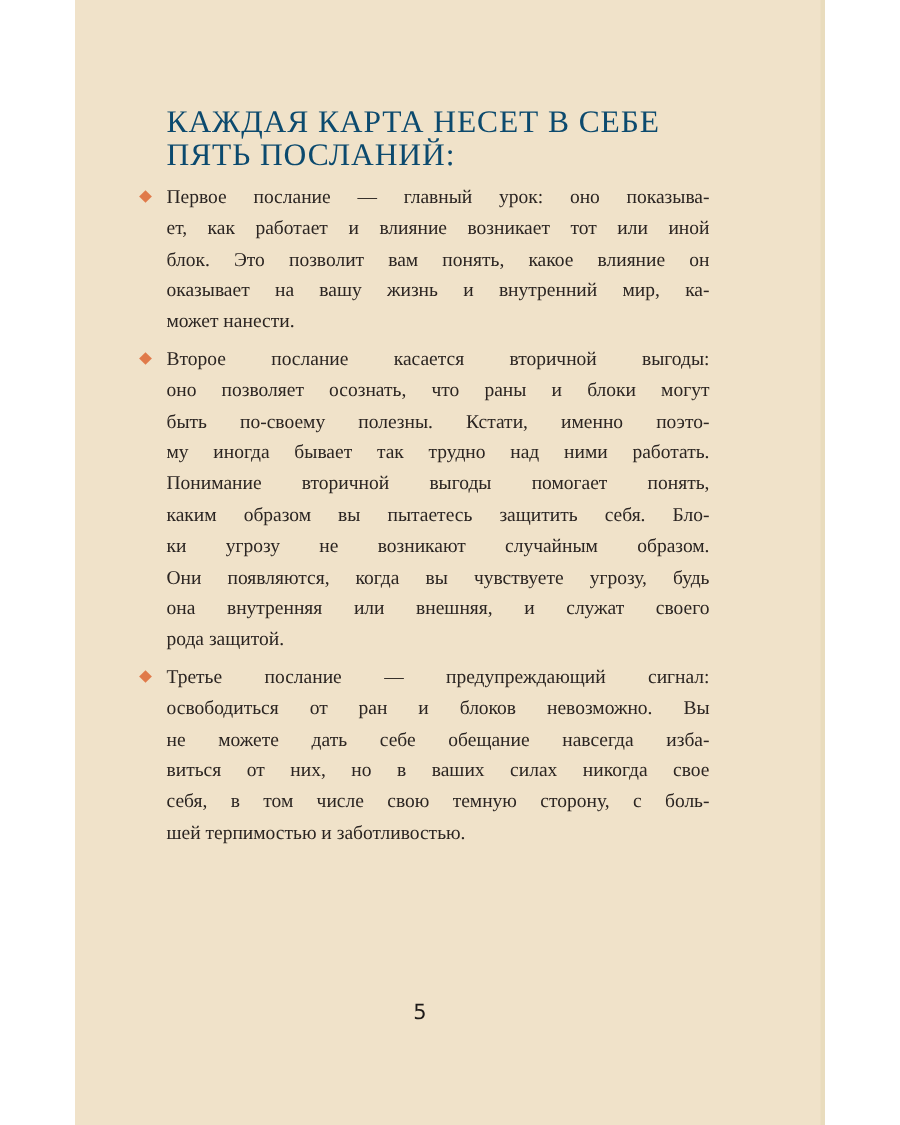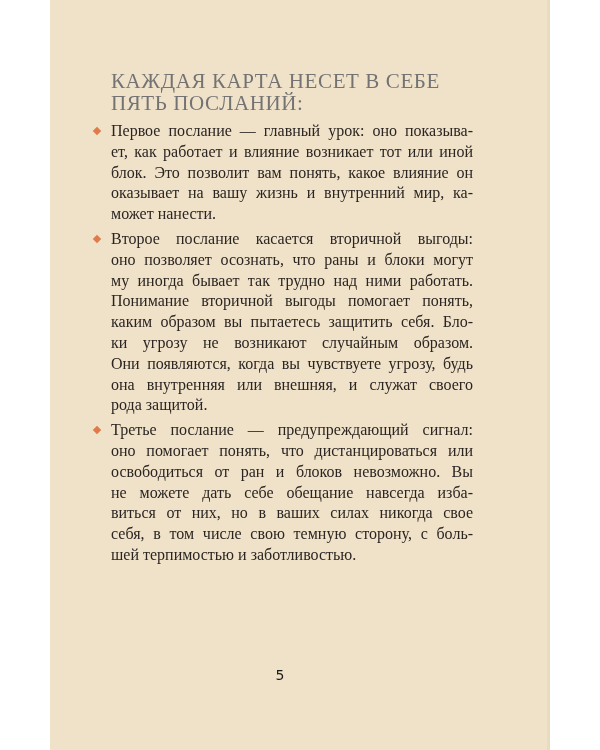--- a/index.html
+++ b/index.html
@@ -9,31 +9,31 @@
   }
   .page {
     position: absolute; left: 50px; top: 0; width: 500px; height: 750px;
     background: #f0e2c9;
   }
   .page-edge {
     position: absolute; right: 0; top: 0; width: 3px; height: 750px; background: #e9dcbd;
   }
   .heading {
     position: absolute; left: 61px; top: 70px; width: 380px;
-    color: #737373; font-size: 21px; line-height: 22px; letter-spacing: 0.6px;
+    color: #0c4a6e; font-size: 21px; line-height: 22px; letter-spacing: 0.6px;
     text-transform: uppercase; font-weight: normal; margin: 0;
   }
   .heading span { display: block; }
   .list {
     position: absolute; left: 61px; top: 121px; width: 362px;
     list-style: none; margin: 0; padding: 0;
   }
   .item {
     position: relative; margin: 0 0 4px 0; padding: 0;
-    color: #2b2522; font-size: 16px; line-height: 20.8px;
+    color: #2b2522; font-size: 13px; line-height: 20.8px;
     text-align: justify; text-align-last: left;
     hyphens: manual;
   }
   .bullet {
     position: absolute; left: -17px; top: 7px; width: 6px; height: 6px;
     background: #e07a4a; transform: rotate(45deg);
   }
   .line { display: block; white-space: nowrap; text-align: justify; text-align-last: justify; }
   .line.last { text-align-last: left; }
   .page-number {
@@ -58,32 +58,32 @@
       <span class="line">Первое послание — главный урок: оно показыва-</span>
       <span class="line">ет, как работает и влияние возникает тот или иной</span>
       <span class="line">блок. Это позволит вам понять, какое влияние он</span>
       <span class="line">оказывает на вашу жизнь и внутренний мир, ка-</span>
       <span class="line last">может нанести.</span>
     </li>
     <li class="item">
       <span class="bullet"></span>
       <span class="line">Второе послание касается вторичной выгоды:</span>
       <span class="line">оно позволяет осознать, что раны и блоки могут</span>
+      <span class="line">быть по-своему полезны. Кстати, именно поэто-</span>
       <span class="line">му иногда бывает так трудно над ними работать.</span>
       <span class="line">Понимание вторичной выгоды помогает понять,</span>
       <span class="line">каким образом вы пытаетесь защитить себя. Бло-</span>
       <span class="line">ки угрозу не возникают случайным образом.</span>
       <span class="line">Они появляются, когда вы чувствуете угрозу, будь</span>
       <span class="line">она внутренняя или внешняя, и служат своего</span>
       <span class="line last">рода защитой.</span>
     </li>
     <li class="item">
       <span class="bullet"></span>
       <span class="line">Третье послание — предупреждающий сигнал:</span>
-      <span class="line">оно помогает понять, что дистанцироваться или</span>
       <span class="line">освободиться от ран и блоков невозможно. Вы</span>
       <span class="line">не можете дать себе обещание навсегда изба-</span>
       <span class="line">виться от них, но в ваших силах никогда свое</span>
       <span class="line">себя, в том числе свою темную сторону, с боль-</span>
       <span class="line last">шей терпимостью и заботливостью.</span>
     </li>
   </ul>
 
   <div class="page-number">5</div>
 </div>

